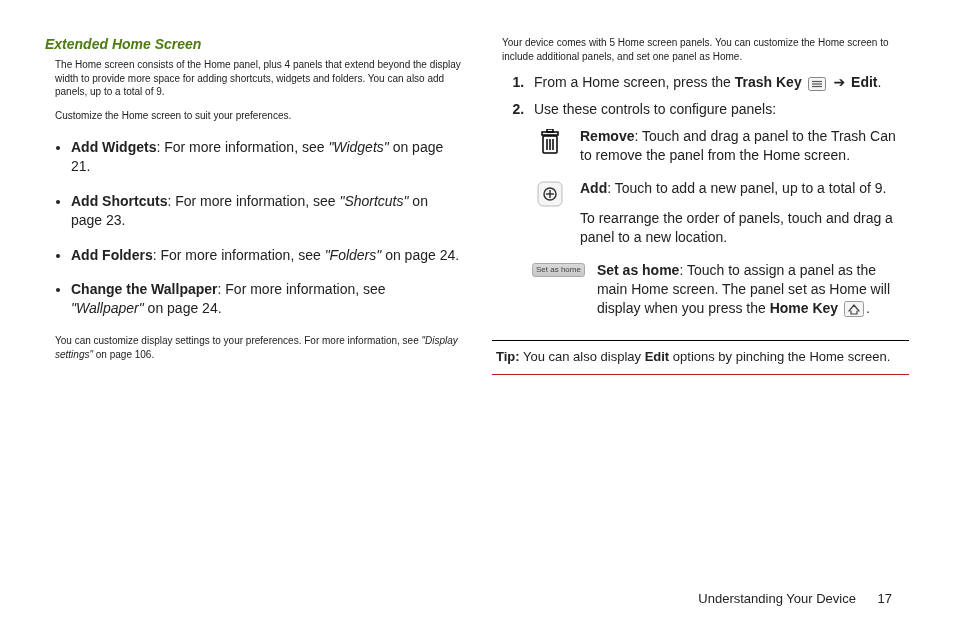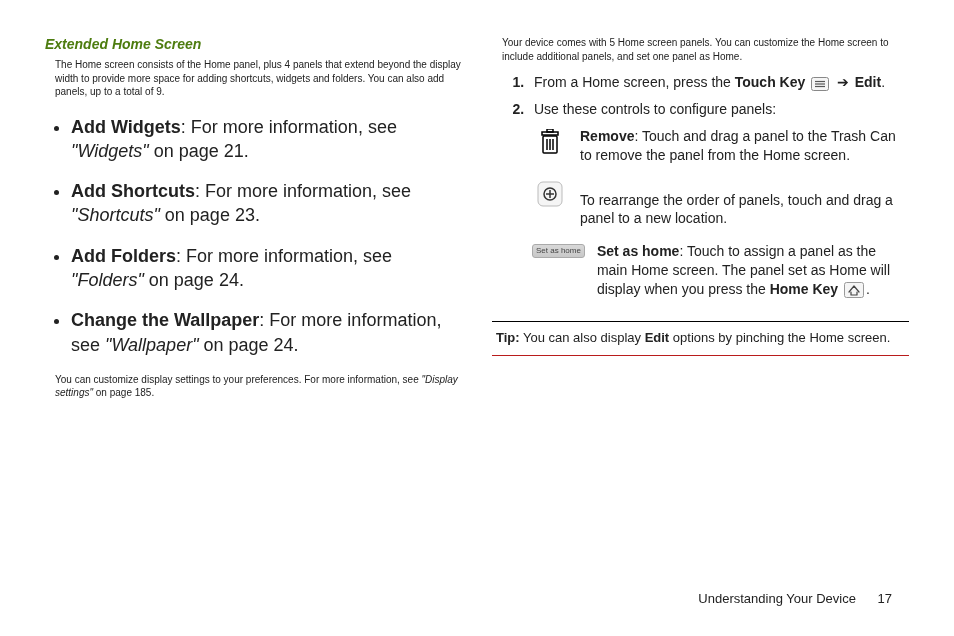--- a/index.html
+++ b/index.html
@@ -38,21 +38,21 @@
     line-height: 1.35;
     margin: 6px 0 10px 10px;
     color: #222;
   }
   .bullets {
     list-style: disc;
     padding-left: 26px;
     margin: 4px 0 8px 0;
   }
   .bullets li {
-    font-size: 18px;
+    font-size: 14px;
     line-height: 1.35;
     margin: 16px 0;
   }
   .bold {
     font-weight: bold;
   }
   .italic {
     font-style: italic;
   }
   ol.steps {
@@ -134,47 +134,48 @@
 </head>
 <body>
 
 <div class="page">
   <div class="columns">
 
     <div class="col">
       <div class="heading">Extended Home Screen</div>
       <p>The Home screen consists of the Home panel, plus 4 panels that extend beyond the display width to provide more space for adding shortcuts, widgets and folders. You can also add panels, up to a total of 9.</p>
 
+      <p>Customize the Home screen to suit your preferences.</p>
 
       <ul class="bullets">
         <li>
           <span class="bold">Add Widgets</span><span>: For more information, see </span><span class="italic">"Widgets"</span><span> on page 21.</span>
         </li>
         <li>
           <span class="bold">Add Shortcuts</span><span>: For more information, see </span><span class="italic">"Shortcuts"</span><span> on page 23.</span>
         </li>
         <li>
           <span class="bold">Add Folders</span><span>: For more information, see </span><span class="italic">"Folders"</span><span> on page 24.</span>
         </li>
         <li>
           <span class="bold">Change the Wallpaper</span><span>: For more information, see </span><span class="italic">"Wallpaper"</span><span> on page 24.</span>
         </li>
       </ul>
 
       <p>
-        <span>You can customize display settings to your preferences. For more information, see </span><span class="italic">"Display settings"</span><span> on page 185.</span>
+        <span>You can customize display settings to your preferences. For more information, see </span><span class="italic">"Display settings"</span><span> on page 106.</span>
       </p>
     </div>
 
     <div class="col">
       <p>Your device comes with 5 Home screen panels. You can customize the Home screen to include additional panels, and set one panel as Home.</p>
 
       <ol class="steps">
         <li>
-          <span>From a Home screen, press the </span><span class="bold">Touch Key</span>
+          <span>From a Home screen, press the </span><span class="bold">Trash Key</span>
           <span class="menu-key-icon">
             <svg width="18" height="14" viewBox="0 0 18 14">
               <rect x="0.5" y="0.5" width="17" height="13" rx="2" fill="#f5f5f5" stroke="#888"></rect>
               <line x1="4" y1="4.5" x2="14" y2="4.5" stroke="#555" stroke-width="1.2"></line>
               <line x1="4" y1="7" x2="14" y2="7" stroke="#555" stroke-width="1.2"></line>
               <line x1="4" y1="9.5" x2="14" y2="9.5" stroke="#555" stroke-width="1.2"></line>
             </svg>
           </span>
           <span class="arrow">➔</span>
           <span class="bold">Edit</span><span>.</span>
@@ -203,20 +204,23 @@
         <div class="control-row">
           <div class="control-icon-cell">
             <svg width="26" height="26" viewBox="0 0 26 26">
               <rect x="1" y="1" width="24" height="24" rx="5" fill="#f5f5f5" stroke="#bbb"></rect>
               <circle cx="13" cy="13" r="6" fill="none" stroke="#333" stroke-width="1.5"></circle>
               <line x1="13" y1="9" x2="13" y2="17" stroke="#333" stroke-width="1.5"></line>
               <line x1="9" y1="13" x2="17" y2="13" stroke="#333" stroke-width="1.5"></line>
             </svg>
           </div>
           <div class="control-text">
+            <div>
+              <span class="bold">Add</span><span>: Touch to add a new panel, up to a total of 9.</span>
+            </div>
             <div style="margin-top:12px;">To rearrange the order of panels, touch and drag a panel to a new location.</div>
           </div>
         </div>
 
         <div class="control-row">
           <div class="control-icon-cell">
             <span class="set-home-btn">Set as home</span>
           </div>
           <div class="control-text">
             <span class="bold">Set as home</span><span>: Touch to assign a panel as the main Home screen. The panel set as Home will display when you press the </span><span class="bold">Home Key</span>

